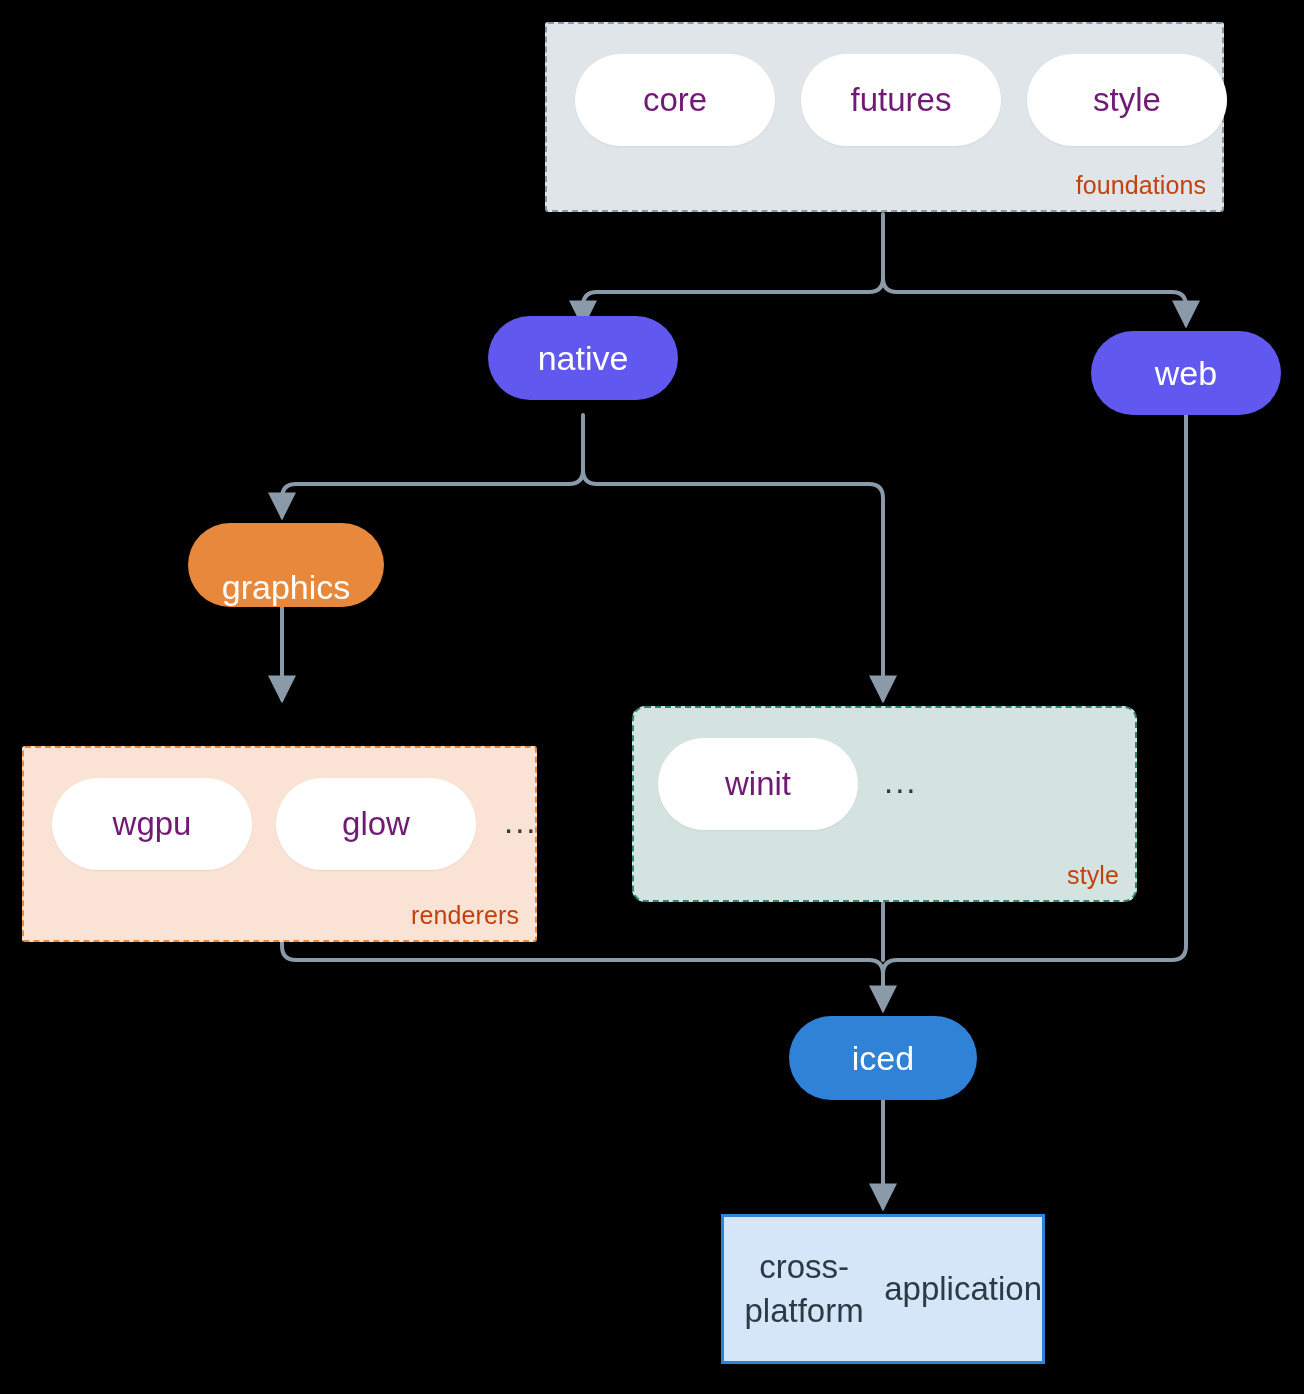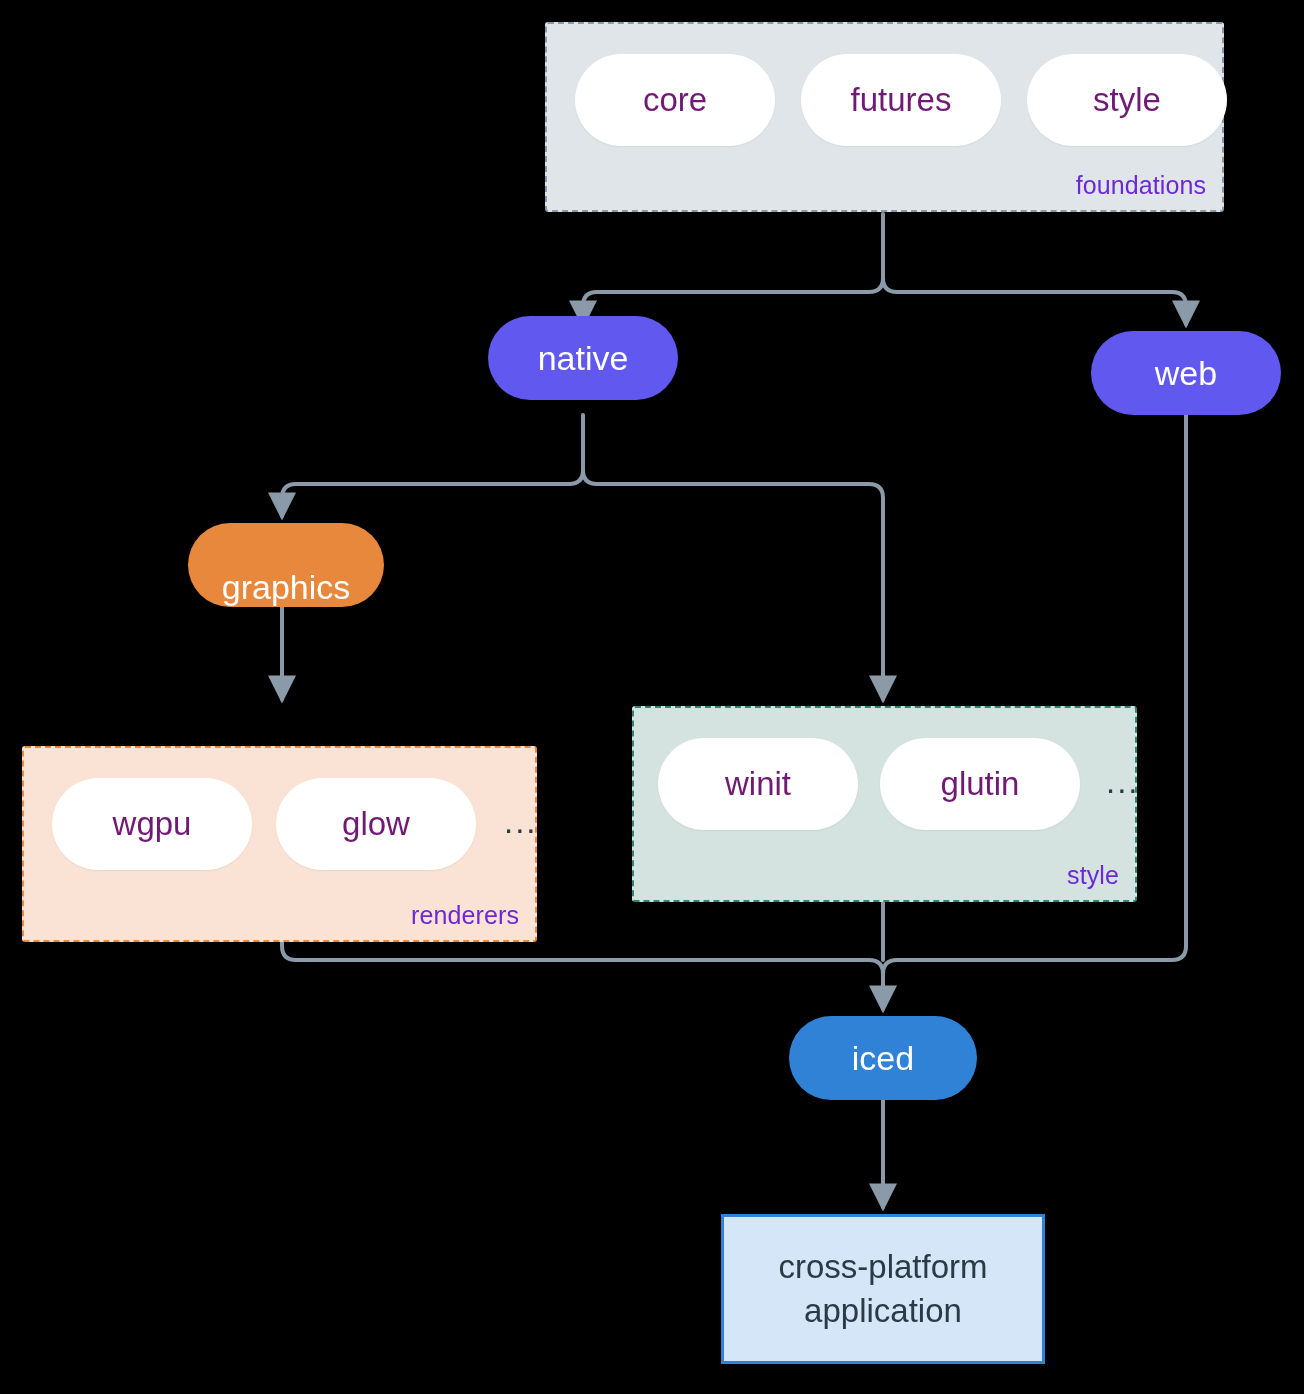--- a/index.html
+++ b/index.html
@@ -29,21 +29,21 @@
   
   .group {
     position: absolute;
     box-sizing: border-box;
   }
   .group-label {
     position: absolute;
     right: 16px;
     bottom: 10px;
     font-size: 25px;
-    color: #6d28d9;
+    color: #c2410c;
     letter-spacing: 0.1px;
     white-space: nowrap;
   }
   .chips {
     position: absolute;
     left: 26px;
     top: 30px;
     display: flex;
     align-items: center;
     gap: 22px;
@@ -93,21 +93,21 @@
   }
   #grp-renderers .chips { left: 28px; top: 30px; gap: 24px; }
 
   #grp-shells {
     left: 632px;
     top: 706px;
     width: 505px;
     height: 196px;
     background: #d4e3df;
     border: 2px dashed #2f8576;
-    border-radius: 3px;
+    border-radius: 13px;
   }
   #grp-shells .chips { left: 24px; top: 30px; gap: 22px; }
 
   
   .pill {
     position: absolute;
     box-sizing: border-box;
     border-radius: 50px;
     display: flex;
     align-items: center;
@@ -144,21 +144,20 @@
   #node-app {
     position: absolute;
     box-sizing: border-box;
     left: 721px;
     top: 1214px;
     width: 324px;
     height: 150px;
     background: #d4e6f8;
     border: 3px solid #2f82d6;
     display: flex;
-    flex-direction: column;
     align-items: center;
     justify-content: center;
     font-size: 33px;
     color: #2b3a45;
     line-height: 1.33;
     text-align: center;
   }
 </style>
 </head>
 <body>
@@ -204,21 +203,20 @@
       <div class="chip">wgpu</div>
       <div class="chip">glow</div>
       <div class="dots">...</div>
     </div>
     <div class="group-label">renderers</div>
   </div>
 
   <div class="group" id="grp-shells">
     <div class="chips">
       <div class="chip">winit</div>
-      <div class="chip">glutin</div>
       <div class="dots">...</div>
     </div>
     <div class="group-label">style</div>
   </div>
 
   <div class="pill" id="node-native">
     <span>native</span>
   </div>
 
   <div class="pill" id="node-web">

